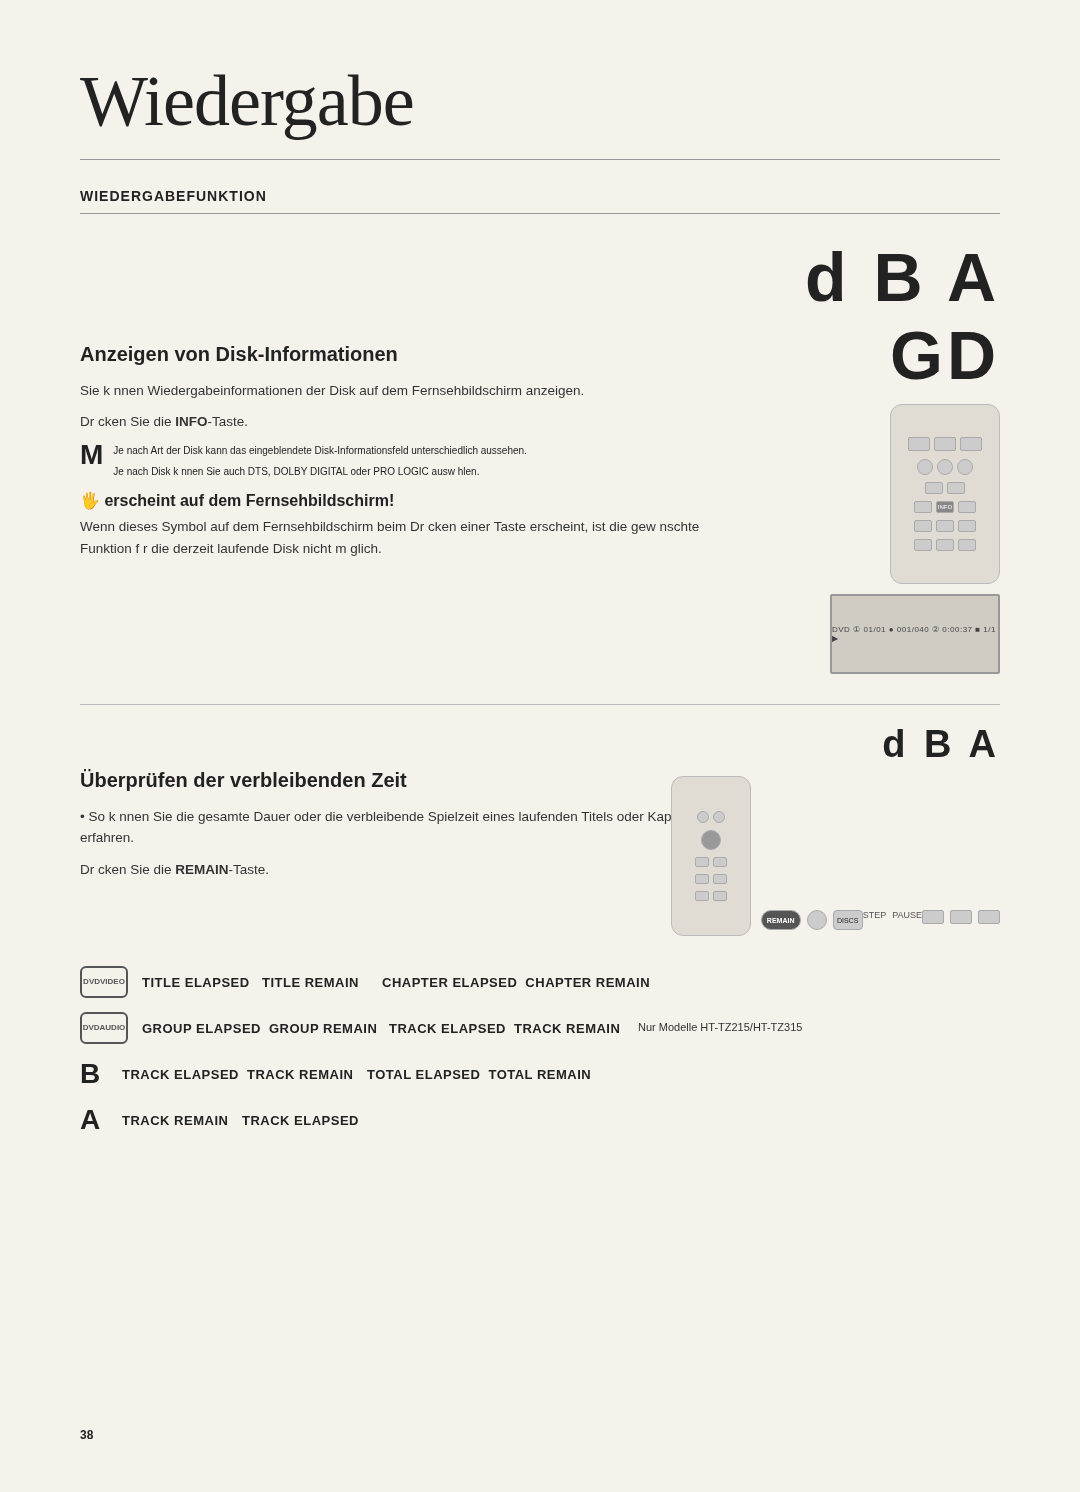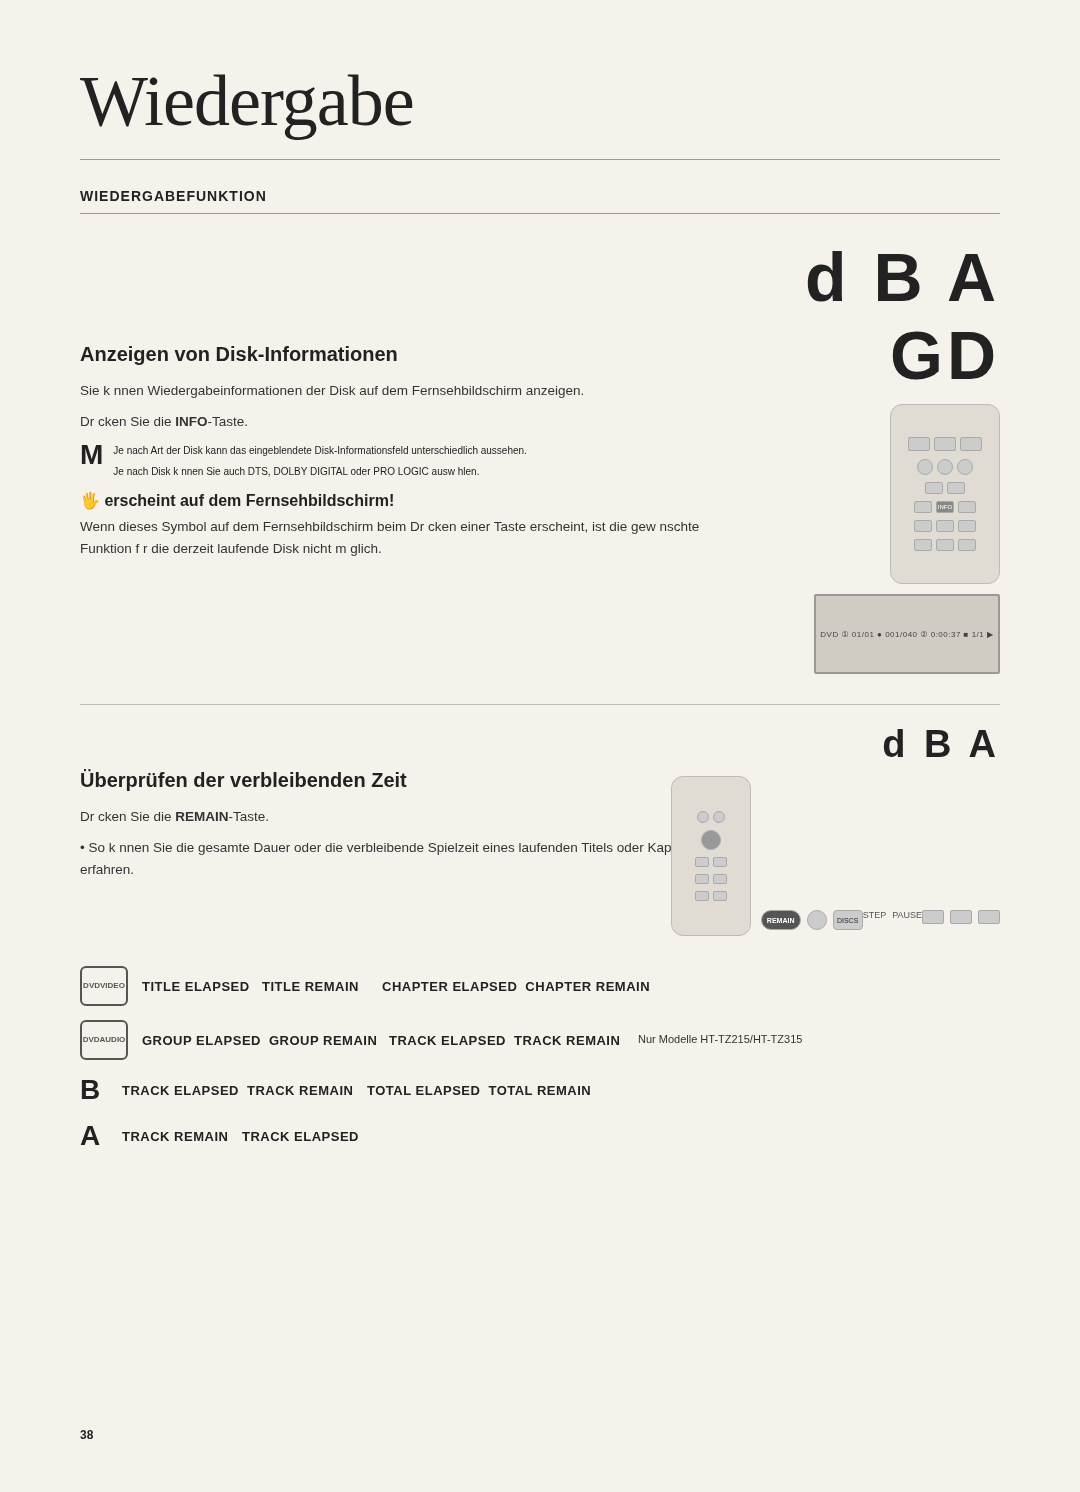--- a/index.html
+++ b/index.html
@@ -122,21 +122,21 @@
       margin-bottom: 18px;
     }
     .remain-row {
       display: flex;
       align-items: center;
       margin-bottom: 14px;
       gap: 0;
     }
     .remain-icon {
       width: 48px;
-      height: 40px;
+      height: 32px;
       border: 2px solid #555;
       border-radius: 6px;
       display: flex;
       align-items: center;
       justify-content: center;
       font-size: 9px;
       font-weight: bold;
       color: #555;
       flex-shrink: 0;
       margin-right: 14px;
@@ -218,21 +218,21 @@
       border-radius: 50%;
       border: 1px solid #aaa;
     }
     .rbtn-highlight {
       background: #888;
     }
 
     .screen-box {
       background: #d0ccc4;
       border: 2px solid #999;
-      width: 186px;
+      width: 170px;
       height: 80px;
       display: flex;
       align-items: center;
       justify-content: center;
       font-size: 9px;
       color: #555;
       border-radius: 2px;
     }
 
     .screen-text {
@@ -327,25 +327,25 @@
   </div>
 </div>
 
 <hr class="divider-line">
 
 <div class="subsection second-subsection">
   <div class="subsection-left">
     <div class="subsection-title">Überprüfen der verbleibenden Zeit</div>
 
     <div class="body-text">
+      • <span>So k nnen Sie die gesamte Dauer oder die verbleibende Spielzeit eines laufenden Titels oder Kapitels erfahren.</span>
+    </div>
+
+    <div class="body-text">
       <span>Dr cken Sie die </span><span class="bold-inline">REMAIN</span><span>-Taste.</span>
-    </div>
-
-    <div class="body-text">
-      • <span>So k nnen Sie die gesamte Dauer oder die verbleibende Spielzeit eines laufenden Titels oder Kapitels erfahren.</span>
     </div>
   </div>
 
   <div class="subsection-right">
     <div class="subsection-badge-small">d B A</div>
 
     <div style="display:flex; gap:10px; align-items:flex-end;">
       <div class="remote-box" style="width:80px; height:160px; border-radius:12px;">
         <div class="remote-box-row">
           <div class="rbtn-round" style="width:12px; height:12px;"></div>

